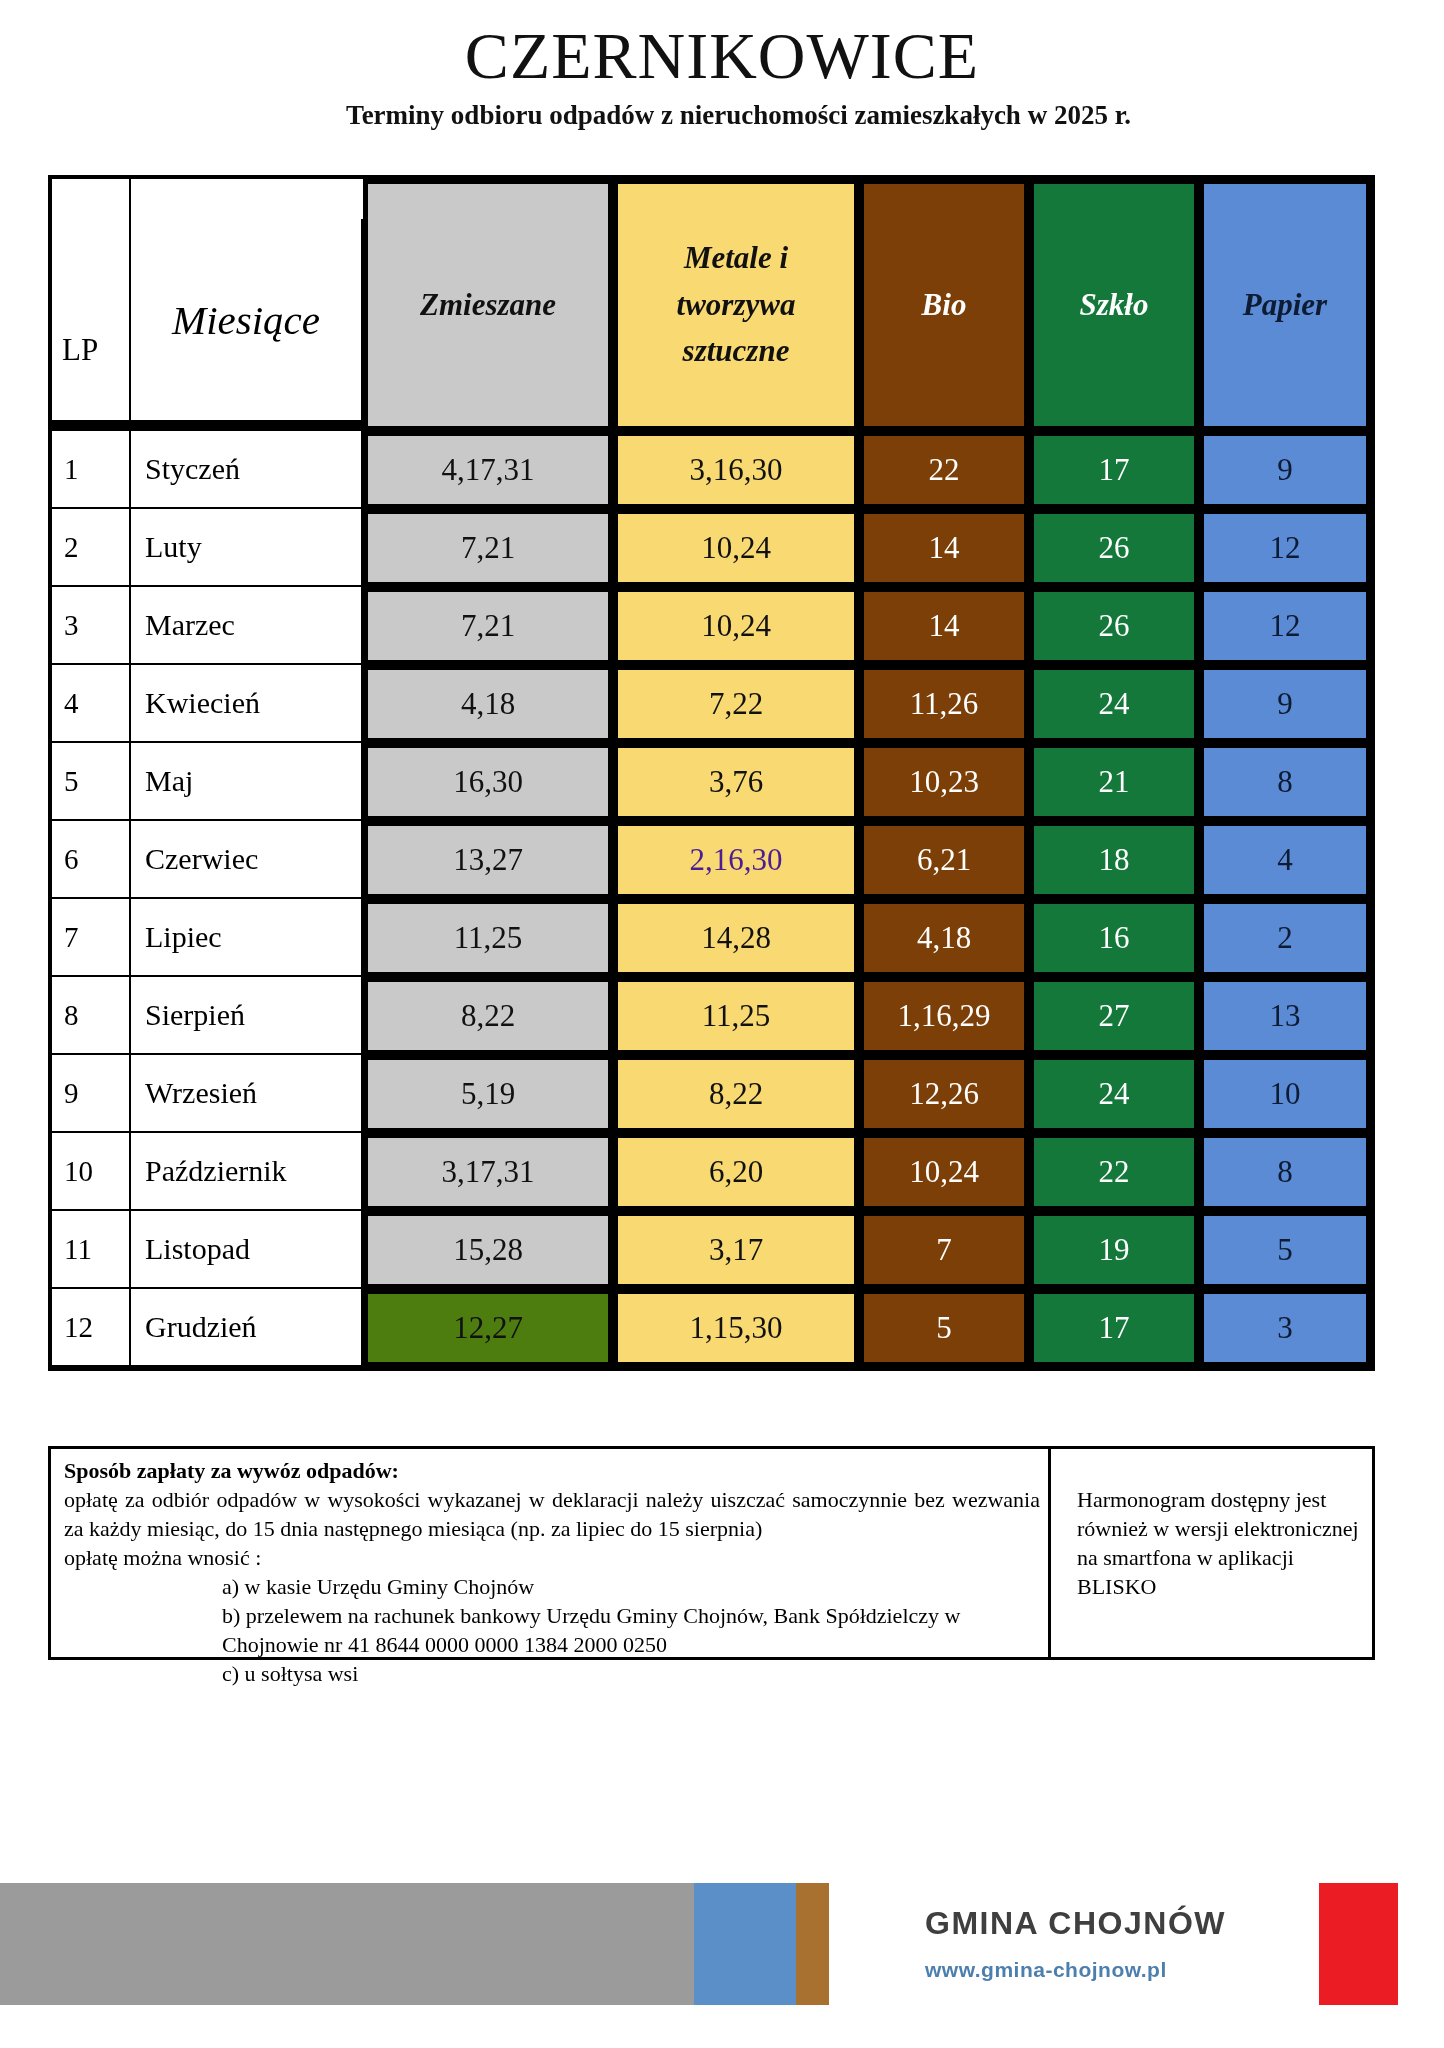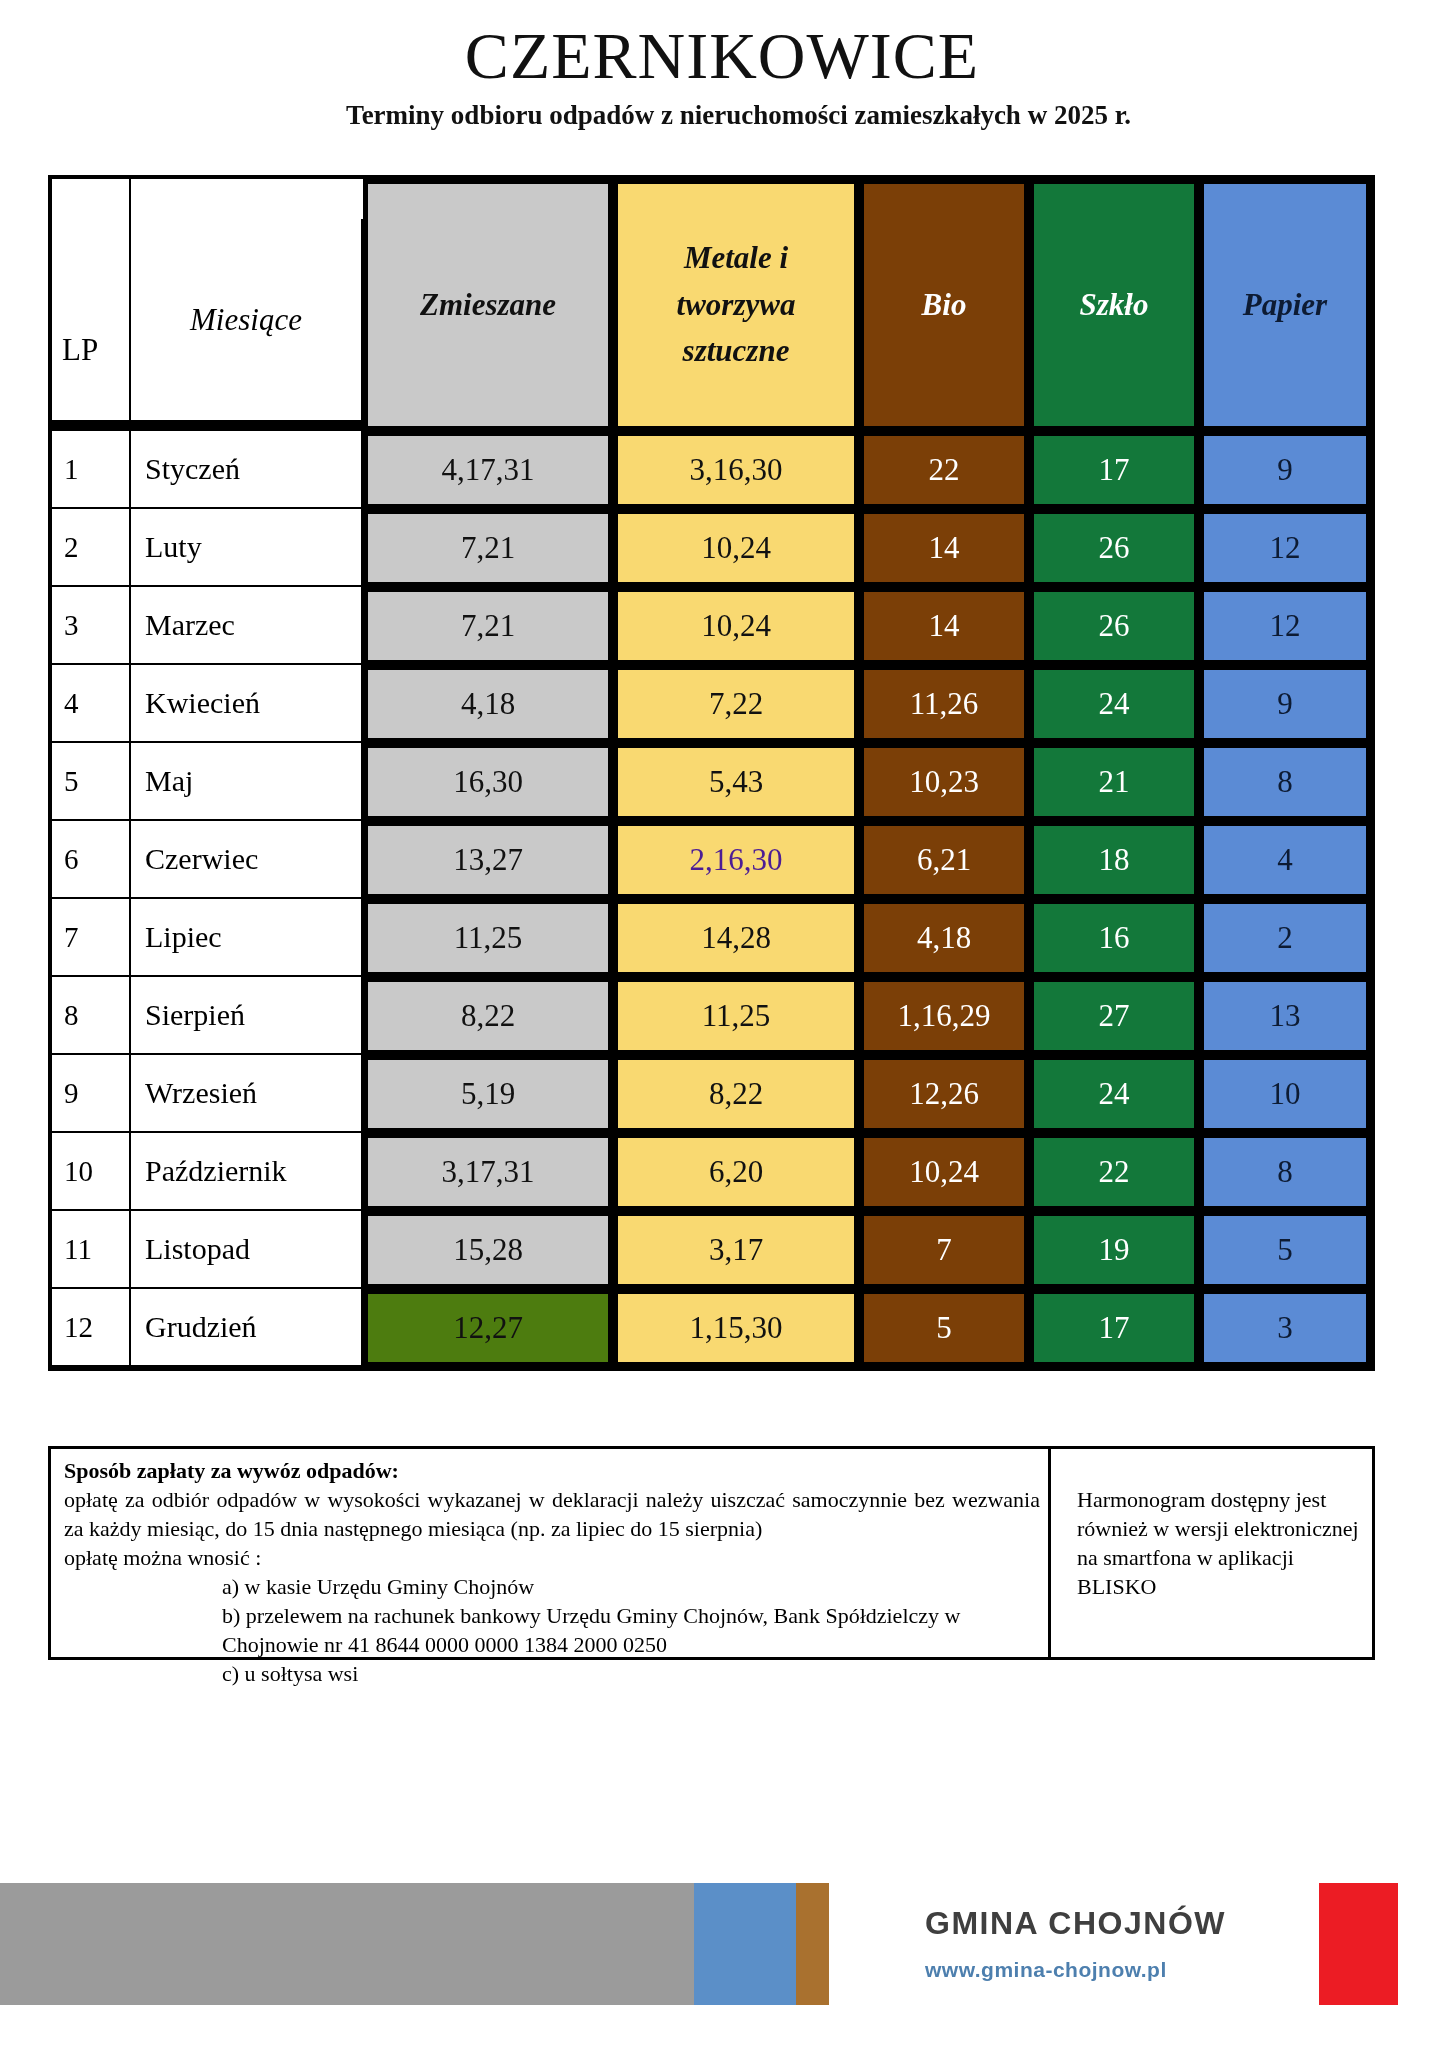--- a/index.html
+++ b/index.html
@@ -27,21 +27,21 @@
     grid-template-columns:79px 232px 250px 246px 170px 170px 172px;
     grid-template-rows:252px;
     grid-auto-rows:78px;
     border:4px solid #000; background:#fff;
   }
   .cell { display:flex; align-items:center; justify-content:center; overflow:hidden; }
   .c-white { background:#fff; border-right:2px solid #000; border-bottom:2px solid #000; }
   .c-col   { border:5px solid #000; font-size:31px; }
   .h-white { border-bottom:11px solid #000; }
   .lp-h    { justify-content:flex-start; align-items:flex-end; padding:0 0 52px 10px; font-size:31px; }
-  .month-h { font-style:italic; font-size:31px;margin-top:40px; }
+  .month-h { font-style:italic; font-size:41px;margin-top:40px; }
   .h-col   { font-style:italic; font-weight:bold; font-size:31px; text-align:center;
              line-height:1.5; padding:0 26px; }
   .lp-cell    { justify-content:flex-start; padding-left:12px; font-size:29px; }
   .month-cell { justify-content:flex-start; padding-left:14px; font-size:30px; }
 
   
   .payment {
     position:absolute; left:48px; top:1446px; width:1327px; height:214px;
     border:3px solid #000; display:flex; font-size:22px; line-height:1.32;
   }
@@ -110,21 +110,21 @@
     <div class="cell c-white month-cell">Kwiecień</div>
     <div class="cell c-col" style="background: rgb(201, 201, 201); color: rgb(17, 17, 17);">4,18</div>
     <div class="cell c-col" style="background: rgb(249, 217, 113); color: rgb(17, 17, 17);">7,22</div>
     <div class="cell c-col" style="background: rgb(123, 63, 7); color: rgb(255, 255, 255);">11,26</div>
     <div class="cell c-col" style="background: rgb(19, 120, 58); color: rgb(255, 255, 255);">24</div>
     <div class="cell c-col" style="background: rgb(91, 139, 213); color: rgb(13, 27, 51);">9</div>
 
     <div class="cell c-white lp-cell">5</div>
     <div class="cell c-white month-cell">Maj</div>
     <div class="cell c-col" style="background: rgb(201, 201, 201); color: rgb(17, 17, 17);">16,30</div>
-    <div class="cell c-col" style="background: rgb(249, 217, 113); color: rgb(17, 17, 17);">5,43</div>
+    <div class="cell c-col" style="background: rgb(249, 217, 113); color: rgb(17, 17, 17);">3,76</div>
     <div class="cell c-col" style="background: rgb(123, 63, 7); color: rgb(255, 255, 255);">10,23</div>
     <div class="cell c-col" style="background: rgb(19, 120, 58); color: rgb(255, 255, 255);">21</div>
     <div class="cell c-col" style="background: rgb(91, 139, 213); color: rgb(13, 27, 51);">8</div>
 
     <div class="cell c-white lp-cell">6</div>
     <div class="cell c-white month-cell">Czerwiec</div>
     <div class="cell c-col" style="background: rgb(201, 201, 201); color: rgb(17, 17, 17);">13,27</div>
     <div class="cell c-col" style="background: rgb(249, 217, 113); color: #4c1d95;">2,16,30</div>
     <div class="cell c-col" style="background: rgb(123, 63, 7); color: rgb(255, 255, 255);">6,21</div>
     <div class="cell c-col" style="background: rgb(19, 120, 58); color: rgb(255, 255, 255);">18</div>

